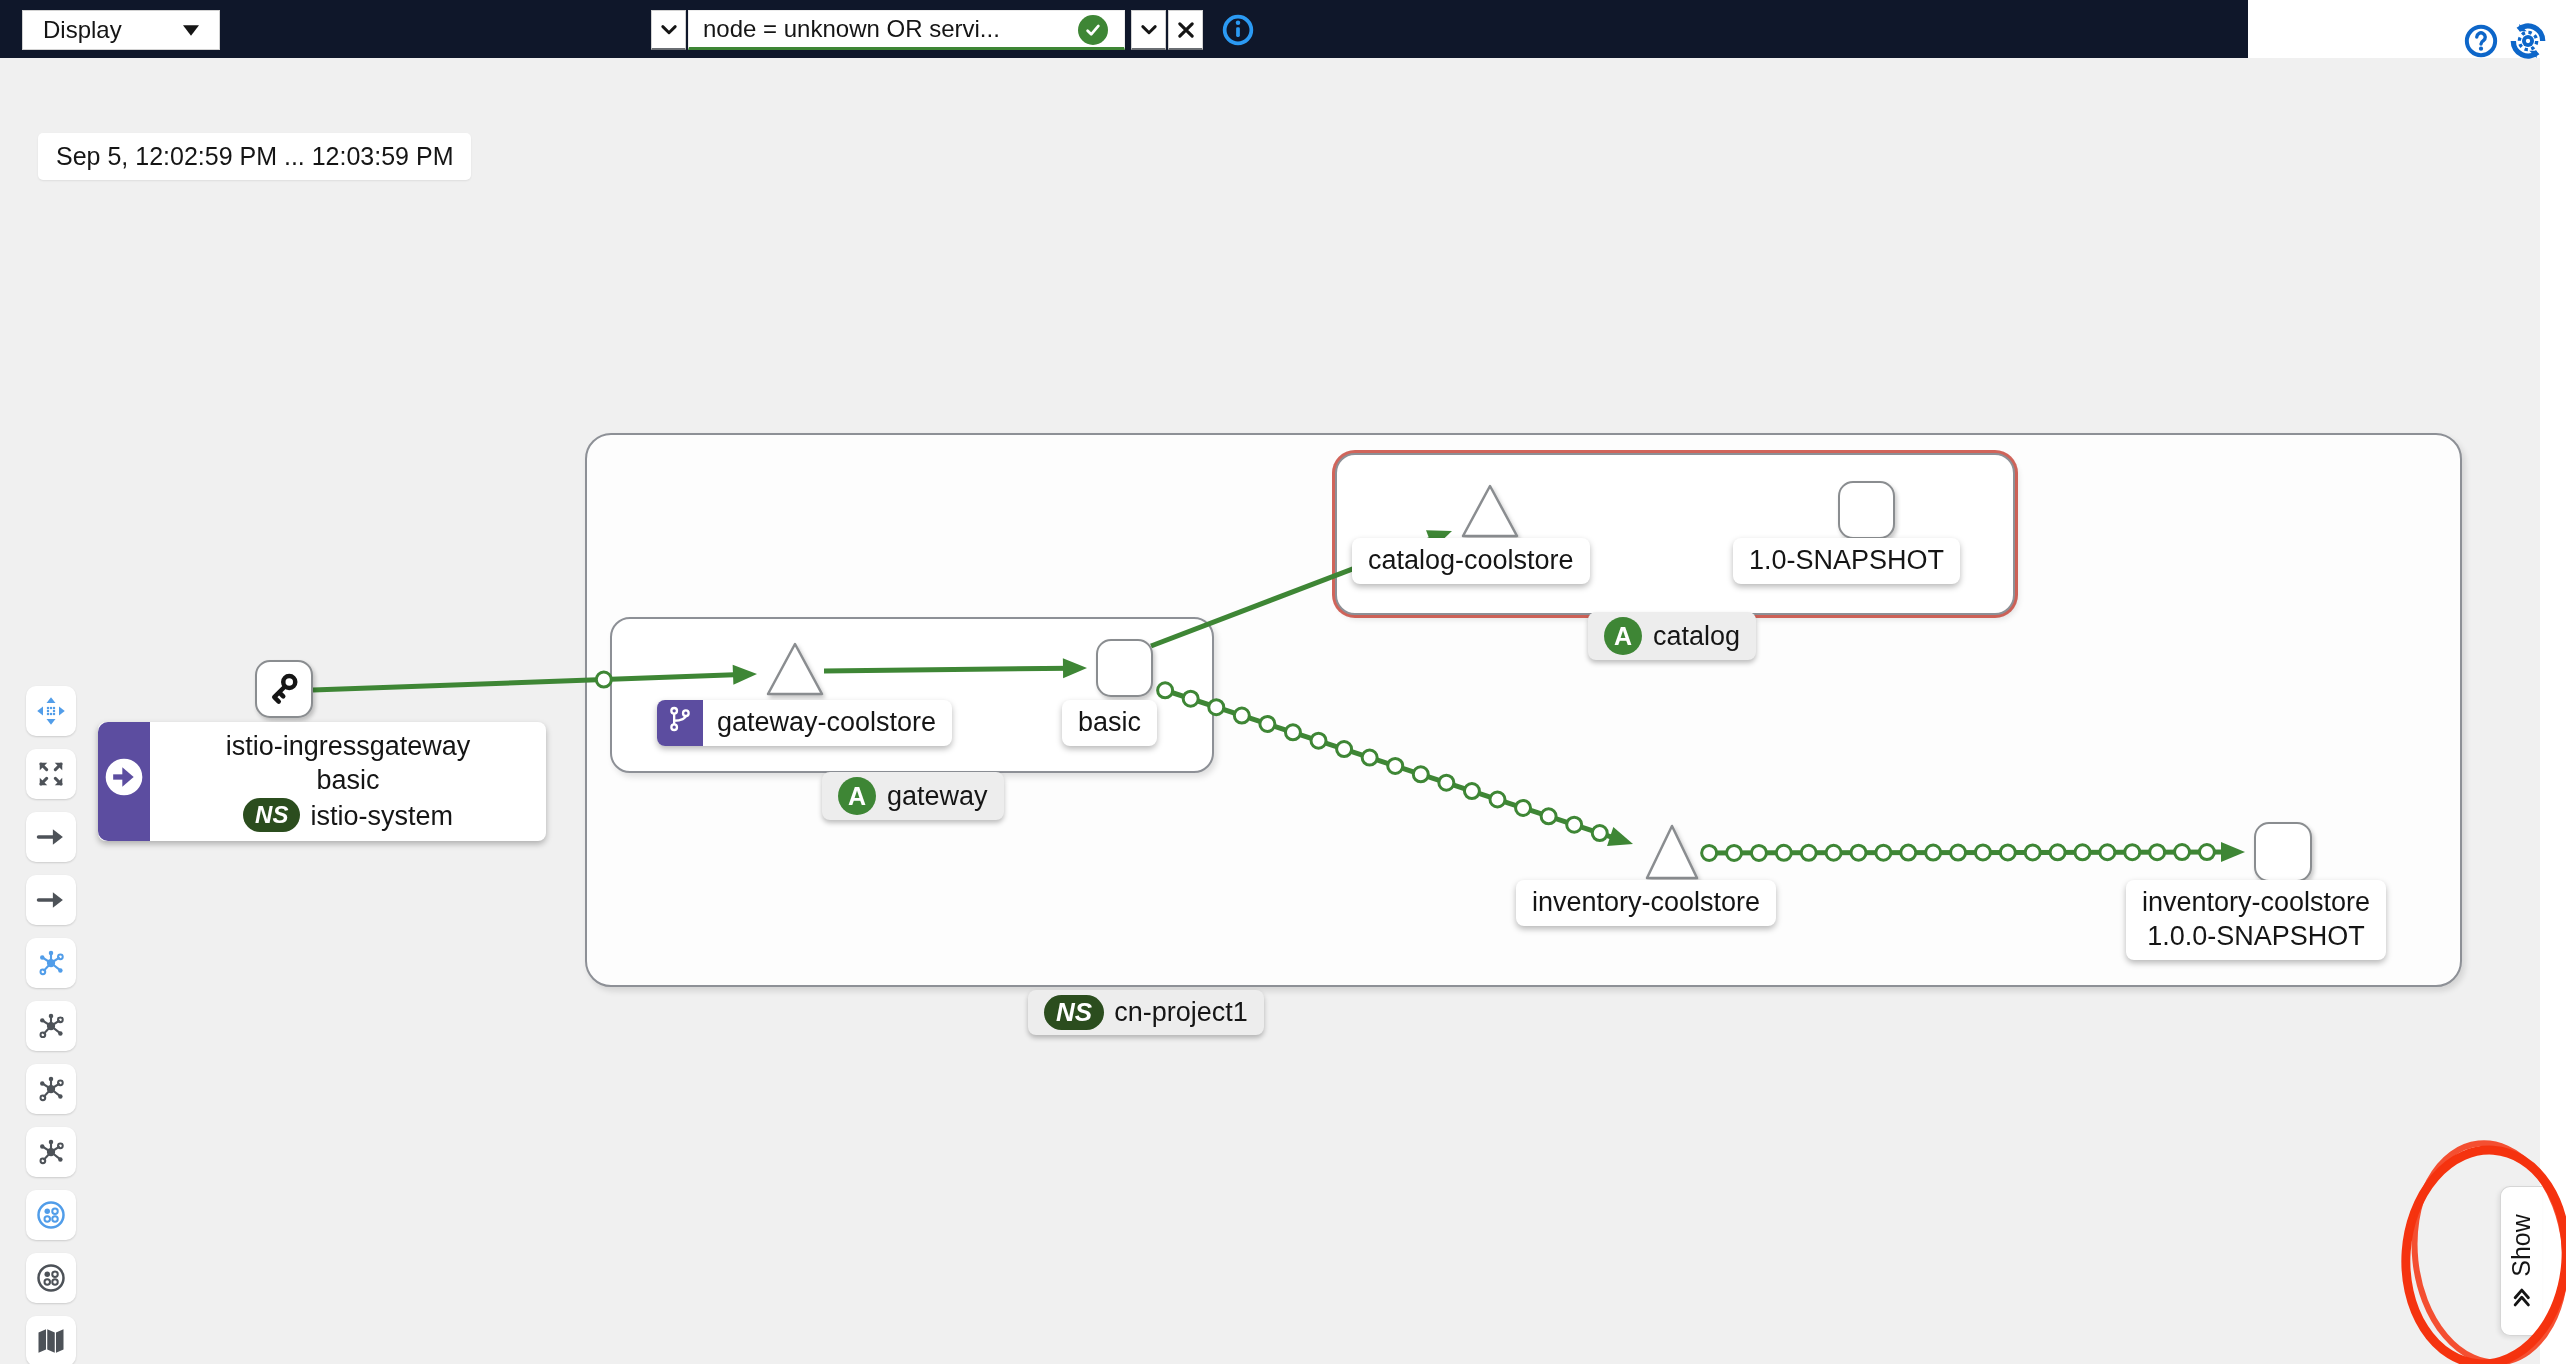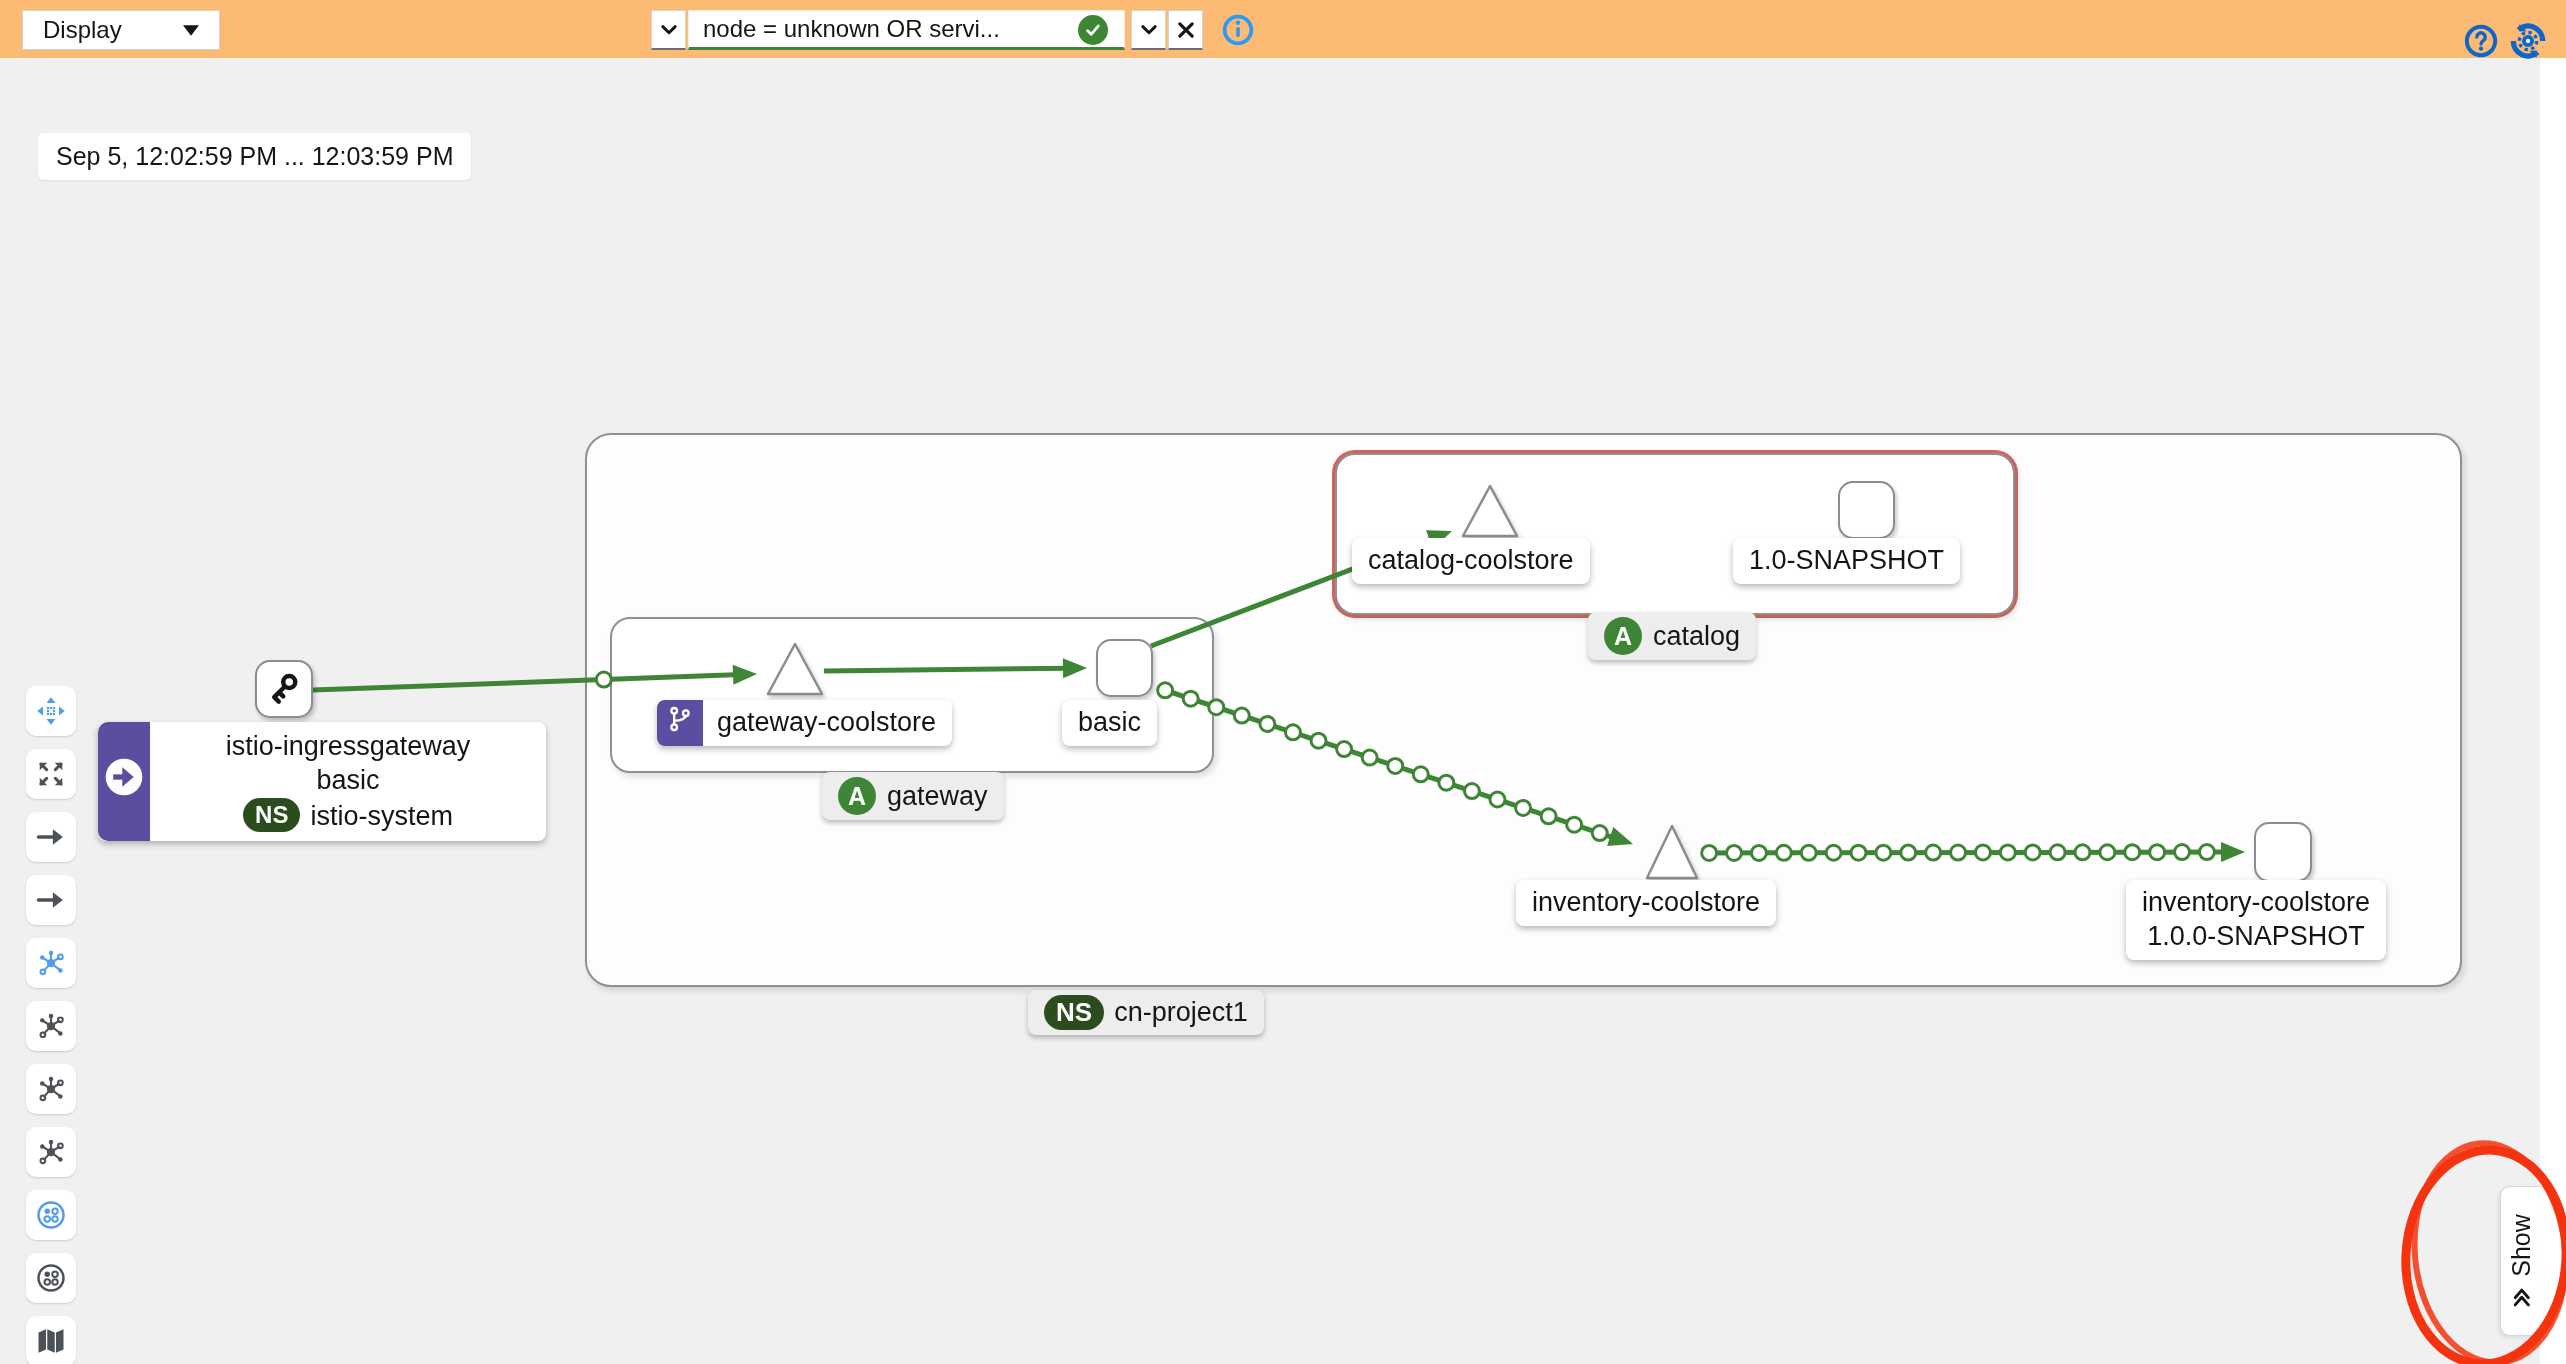--- a/index.html
+++ b/index.html
@@ -1,19 +1,19 @@
 <!DOCTYPE html>
 <html><head>
 <meta charset="utf-8">
 <style>
   html,body{margin:0;padding:0;background:#fff;}
   .screen{position:relative;width:2566px;height:1364px;overflow:hidden;
           font-family:"Liberation Sans","DejaVu Sans",sans-serif;color:#151515;}
   
-  .toolbar{position:absolute;left:0;top:0;width:2566px;height:58px;background:#fdba74;z-index:10;}
+  .toolbar{position:absolute;left:0;top:0;width:2248px;height:58px;background:#0f172a;z-index:10;}
   .display-btn{position:absolute;left:22px;top:10px;width:198px;height:40px;border:1px solid #d2d2d2;
     background:#fff;display:flex;align-items:center;justify-content:space-between;padding:0 20px;
     font-size:24px;box-sizing:border-box;cursor:pointer;}
   .display-btn .caret svg{width:16px;height:11px;display:block;color:#151515;}
   .find-input{position:absolute;left:240px;top:10px;width:410px;height:40px;border:1px solid #d2d2d2;
     border-bottom:2px solid #6a6e73;font-size:24px;padding:0 14px;box-sizing:border-box;color:#151515;
     font-family:inherit;background:#fff;}
   .find-input::placeholder{color:#6a6e73;}
   .tb-sq{position:absolute;top:10px;width:35px;height:40px;border:1px solid #d2d2d2;border-bottom:2px solid #6a6e73;
     background:#fff;display:flex;align-items:center;justify-content:center;box-sizing:border-box;cursor:pointer;color:#151515;}
@@ -51,21 +51,21 @@
     padding:6px 16px;font-size:27px;line-height:1.25;z-index:4;display:flex;cursor:pointer;}
   .nlabel.center{text-align:center;display:block;}
   .vs-badge{width:46px;align-self:stretch;background:#5c4da0;border-radius:8px 0 0 8px;
     display:flex;align-items:center;justify-content:center;margin:-6px 14px -6px -16px;}
   .vs-badge svg{width:28px;height:28px;}
   .istio{padding:0;display:flex;align-items:stretch;}
   .istio .strip{width:52px;background:#5c4da0;border-radius:10px 0 0 10px;display:flex;align-items:center;justify-content:center;}
   .istio .strip svg{width:40px;height:40px;}
   .istio .txt{padding:8px 20px;text-align:center;flex:1;}
   .ns-pill{display:inline-flex;align-items:center;justify-content:center;background:#2b4d1e;color:#fff;
-    font-weight:bold;border-radius:18px;padding:2px 12px;font-size:24px;margin-right:10px;vertical-align:2px;}
+    font-weight:bold;border-radius:18px;padding:2px 12px;font-size:24px;margin-right:10px;vertical-align:2px;font-style:italic;}
   .gbadge{position:absolute;background:#ededed;border-radius:8px;box-shadow:0 3px 5px rgba(0,0,0,.25);
     padding:5px 16px;font-size:27px;display:flex;align-items:center;z-index:4;cursor:pointer;}
   .app-circle{display:inline-flex;align-items:center;justify-content:center;width:38px;height:38px;
     border-radius:50%;background:#3e8635;color:#fff;font-weight:bold;font-size:25px;margin-right:11px;}
   
   .sidebar{position:absolute;left:26px;top:686px;z-index:7;}
   .sb-btn{width:50px;height:50px;background:#fff;border-radius:10px;margin-bottom:13px;
     display:flex;align-items:center;justify-content:center;color:#4d5258;cursor:pointer;
     box-shadow:0 1px 2px rgba(0,0,0,.15);}
   .sb-btn.active{color:#519de9;}

